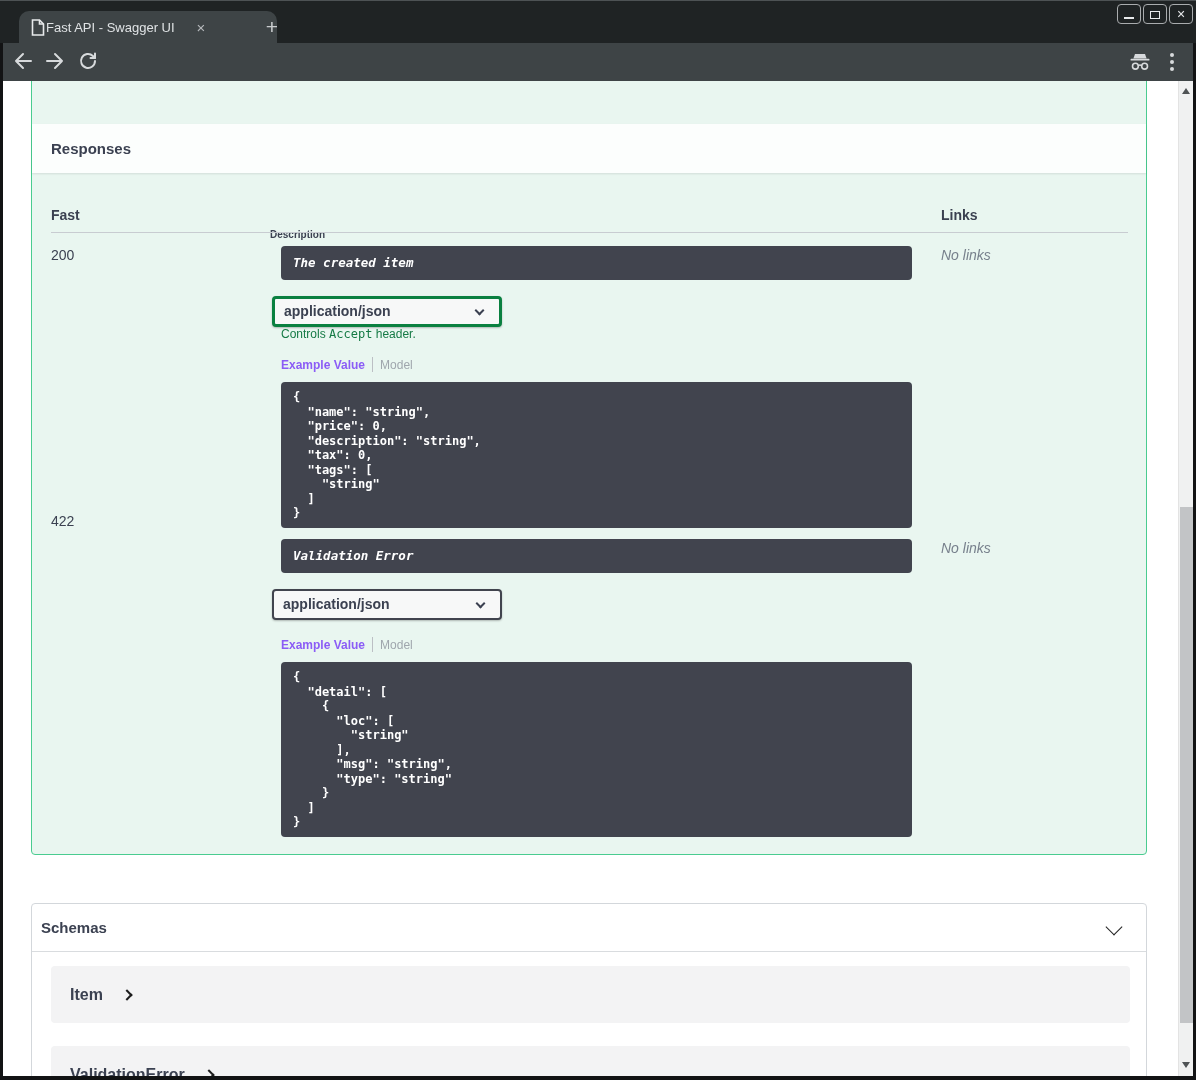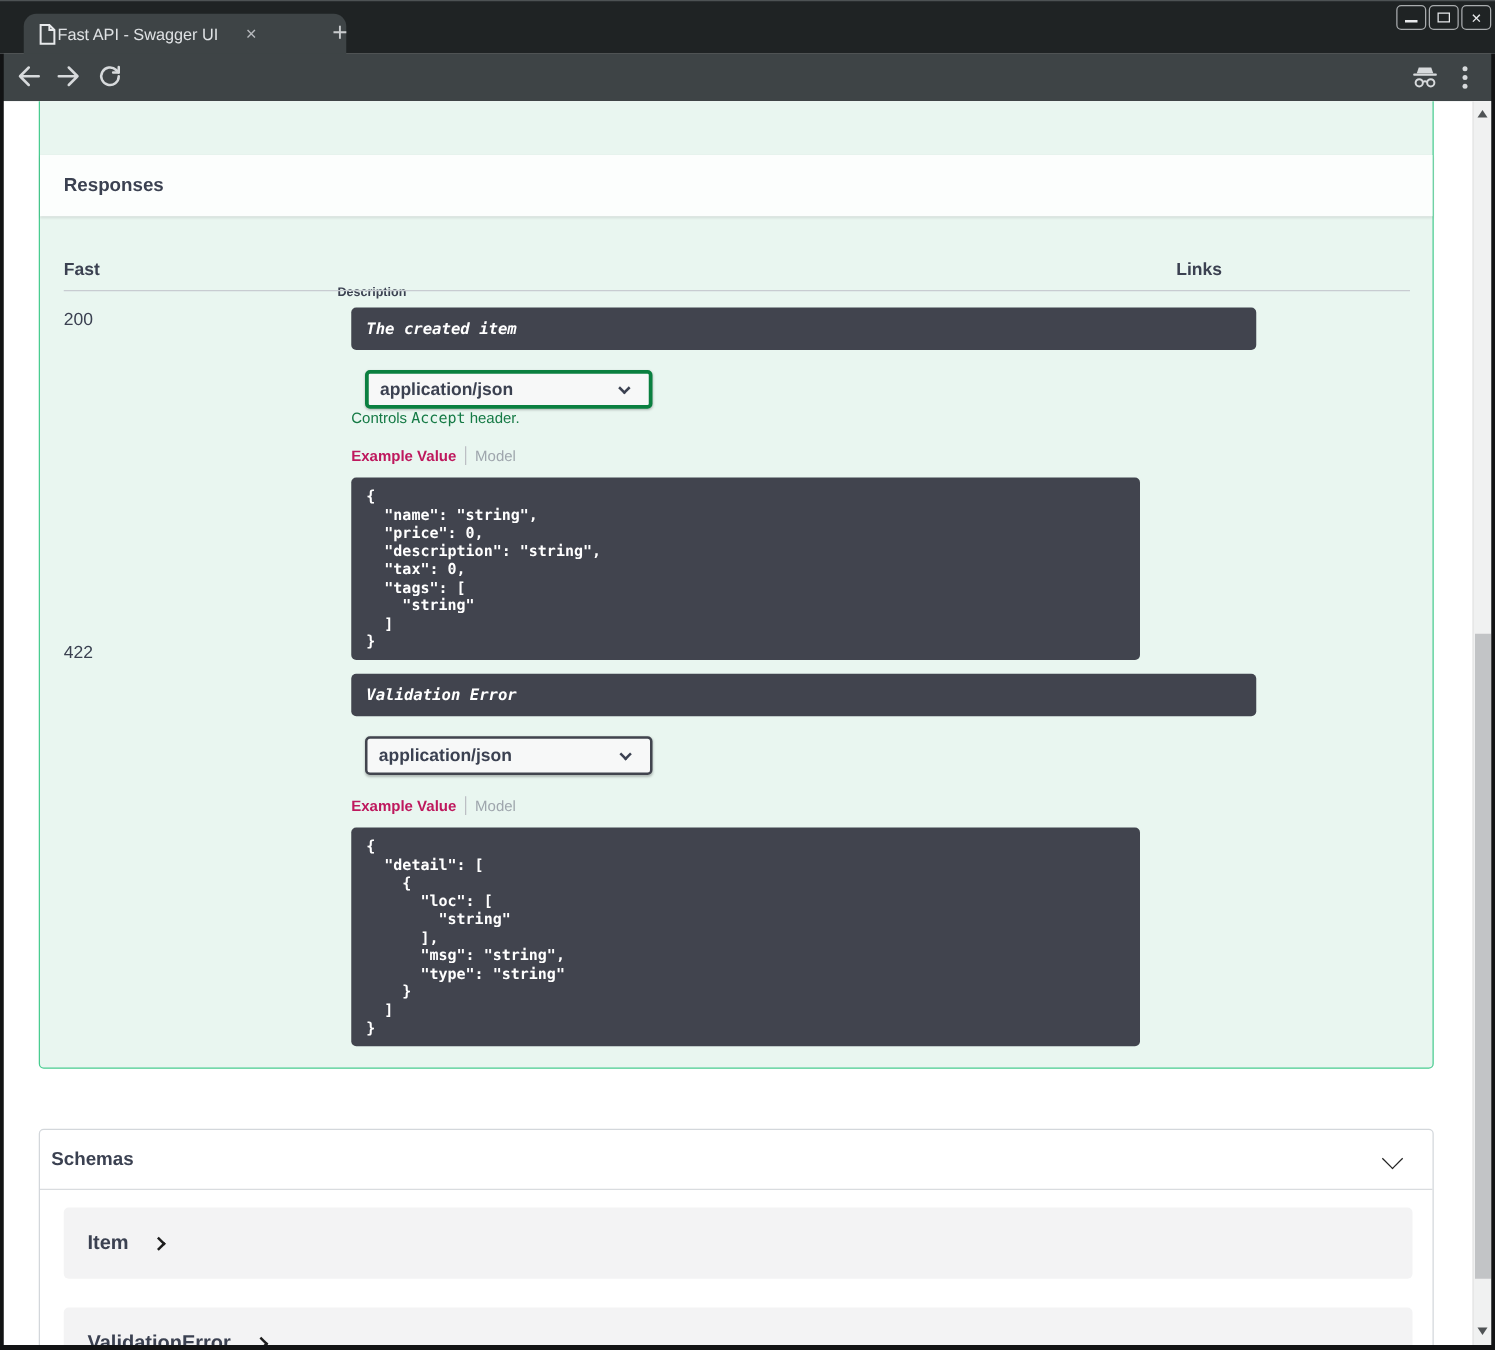--- a/index.html
+++ b/index.html
@@ -44,39 +44,39 @@
   .sect-header { position:absolute; left:32px; top:43px; width:1114px; height:49px;
                  background:rgba(255,255,255,.85); box-shadow:0 1px 2px rgba(0,0,0,.1);
                  line-height:49px; padding-left:19px; font-size:15px; font-weight:bold; }
 
   .col-head { position:absolute; font-weight:bold; color:#3b4151; }
   .thead-line { position:absolute; left:51px; top:151px; width:1077px; height:1px; background:#c8ccd1; }
 
   .status { position:absolute; left:51px; font-size:14px; }
   .nolinks { position:absolute; left:941px; font-size:14px; font-style:italic; color:#77808c; }
 
-  .desc-box { position:absolute; left:281px; width:724px; height:34px; background:#41444e;
+  .desc-box { position:absolute; left:281px; width:631px; height:34px; background:#41444e;
               border-radius:4px; color:#fff; line-height:34px; padding-left:12px;
               font-family:"DejaVu Sans Mono", monospace; font-size:12.5px;
               font-style:italic; font-weight:bold; }
 
-  .mselect { position:absolute; left:292px; width:230px; height:31px; background:#f7f8f8;
+  .mselect { position:absolute; left:272px; width:230px; height:31px; background:#f7f8f8;
              border-radius:4px; font-size:14px; font-weight:bold; color:#3b4151;
              line-height:25px; padding-left:9px; box-shadow:0 1px 2px rgba(0,0,0,.25); }
   .mselect.green { border:3px solid #0a8040; }
   .mselect.dark  { border:2px solid #41444e; line-height:27px; }
   .sel-chev { position:absolute; right:16px; top:9px; width:7px; height:7px;
               border-right:2px solid #3b4151; border-bottom:2px solid #3b4151;
               transform:rotate(45deg); }
 
   .accept-note { position:absolute; left:281px; font-size:12px; color:#157a45; }
   .accept-note code { font-family:"DejaVu Sans Mono", monospace; font-size:12px; }
 
   .extabs { position:absolute; left:281px; display:flex; align-items:center; gap:7px; }
-  .extab-on  { font-size:12px; font-weight:bold; color:#be185d; }
+  .extab-on  { font-size:12px; font-weight:bold; color:#8b5cf6; }
   .extab-sep { width:1px; height:15px; background:#bcbfc4; }
   .extab-off { font-size:12px; color:#9fa6ad; }
 
   .code-block { position:absolute; left:281px; width:631px; background:#41444e; border-radius:4px; }
   .code-block pre { margin:0; padding:8px 12px; white-space:pre; color:#fff;
                     font-family:"DejaVu Sans Mono", monospace; font-size:12px;
                     font-weight:bold; line-height:14.5px; }
 
   
   .schemas-card { position:absolute; left:31px; top:822px; width:1116px; height:290px;

